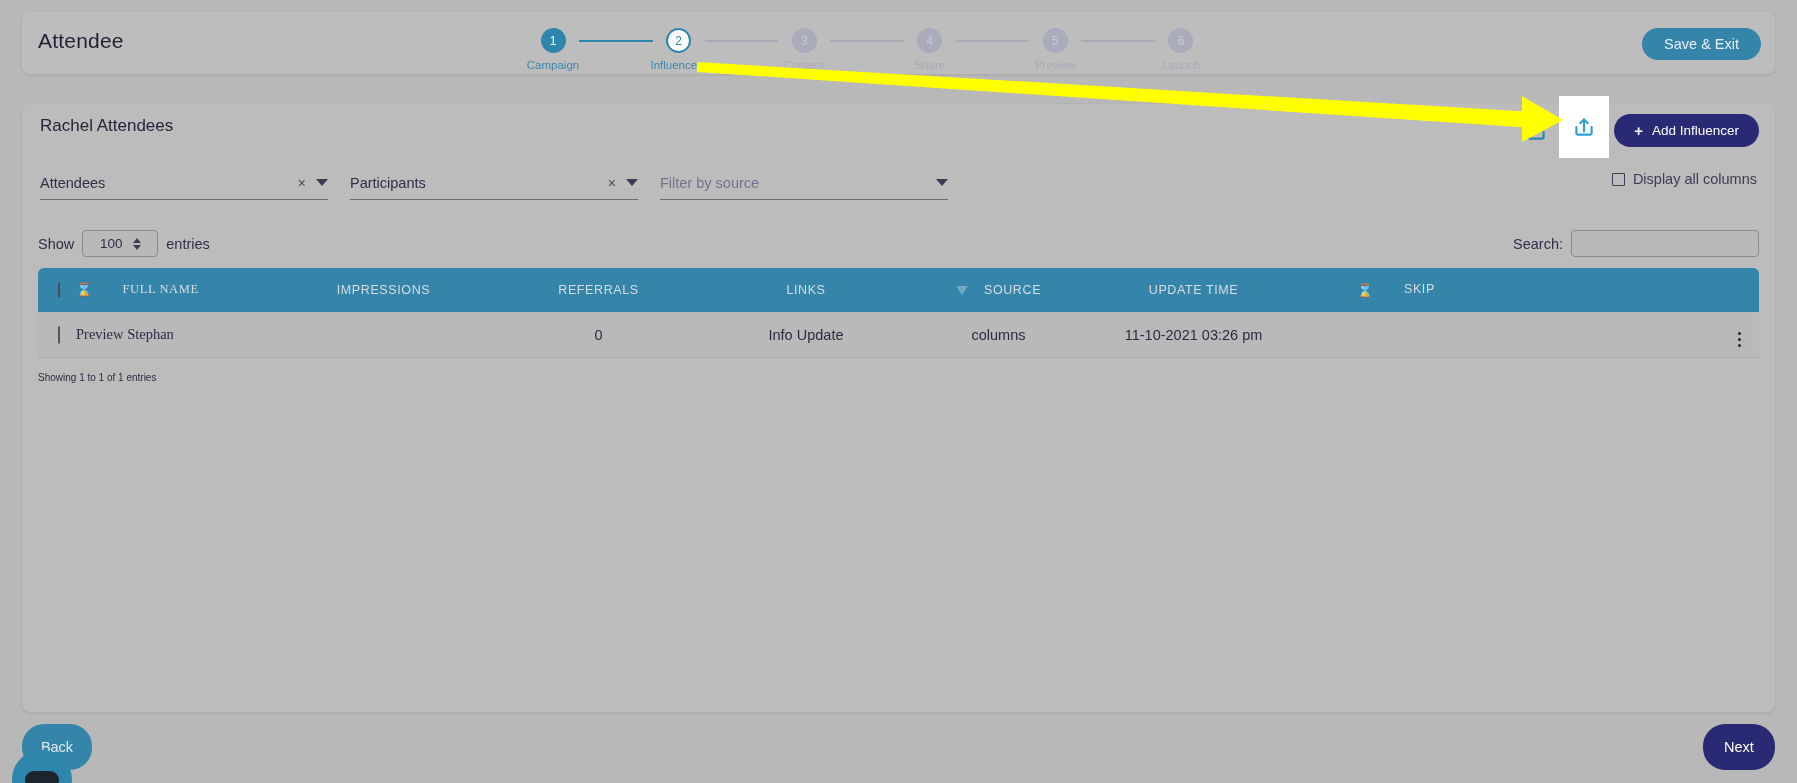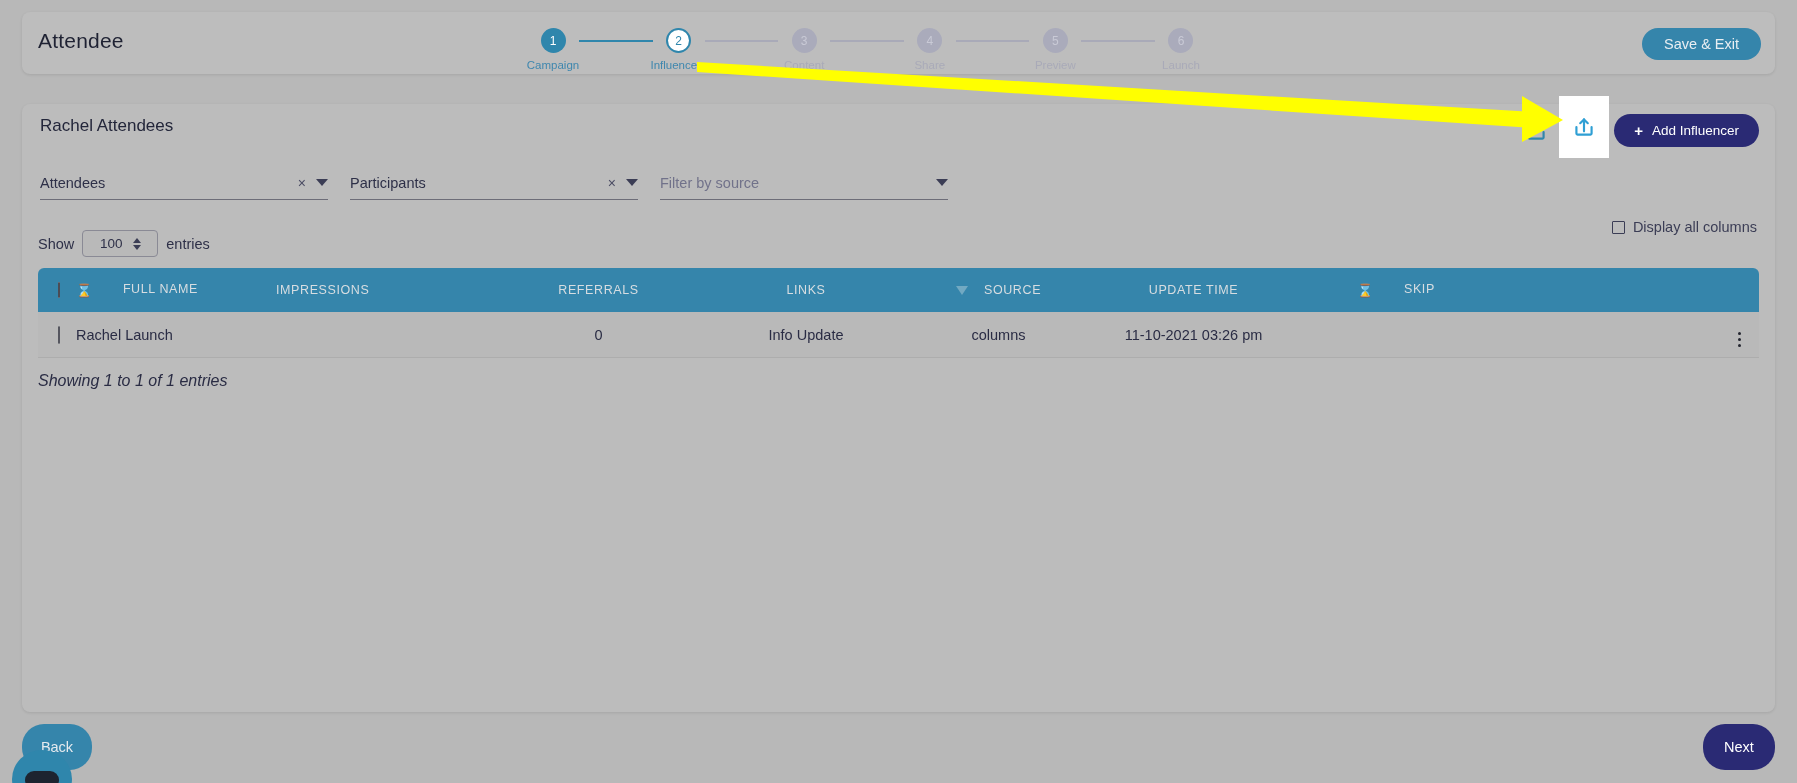--- a/index.html
+++ b/index.html
@@ -88,21 +88,21 @@
     width: 0; height: 0; border-left: 6px solid transparent; border-right: 6px solid transparent;
     border-top: 7px solid #3b3d55; cursor: pointer;
   }
   .f1 { left: 0; width: 288px; }
   .f2 { left: 310px; width: 288px; }
   .f3 { left: 620px; width: 288px; }
   .f4 { left: 908px; width: 288px; }
 
   .display-cols {
     position: absolute; right: 0; top: 5px;
-    display: flex; align-items: center; gap: 8px; cursor: pointer; margin-top: 48px;
+    display: flex; align-items: center; gap: 8px; cursor: pointer;
   }
   .cbx {
     width: 13px; height: 13px; border: 1.5px solid #3b3d55; background: transparent;
     border-radius: 1px;
   }
   .display-cols-label { font-size: 14.5px; color: #3b3d55; }
 
   
   .show-entries {
     position: absolute; left: 16px; top: 126px; display: flex; align-items: center; gap: 8px;
@@ -132,22 +132,22 @@
   .thead {
     height: 44px; background: #3585ab; border-radius: 6px 6px 0 0;
     display: flex; align-items: center; color: #d7dde1;
     font-size: 12.5px; letter-spacing: .6px;
   }
   .trow {
     height: 46px; background: #b9b9b9; display: flex; align-items: center;
     border-bottom: 1px solid #adadad; color: #2a2c44; font-size: 14.5px;
   }
   .c-check  { width: 38px;  padding-left: 20px; }
-  .c-name   { width: 200px; padding-left: 0; }
-  .c-impr   { width: 215px; text-align: left; }
+  .c-name   { width: 200px; padding-left: 0; font-family: Liberation Serif, serif; }
+  .c-impr   { width: 215px; text-align: center; }
   .c-ref    { width: 215px; text-align: center; }
   .c-links  { width: 200px; text-align: center; }
   .c-source { width: 185px; text-align: center; }
   .c-time   { width: 205px; text-align: center; }
   .c-skip   { width: 200px; text-align: center; }
   .c-menu   { flex: 1; text-align: right; padding-right: 18px; }
   .sort-hourglass {
     display: inline-block; margin-right: 26px; color: #6fa9c4; font-size: 13px; vertical-align: middle;
   }
   .sort-down {
@@ -158,21 +158,21 @@
   .row-cbx {
     width: 13px; height: 13px; border: 1px solid #55565f; background: transparent; border-radius: 2px;
   }
   .head-cbx {
     width: 13px; height: 13px; border: 1px solid #4b4c55; background: #9d9da5; border-radius: 1px;
   }
   .kebab { display: inline-flex; flex-direction: column; gap: 2.5px; cursor: pointer; }
   .kebab span { width: 3.5px; height: 3.5px; background: #23252f; border-radius: 50%; }
 
   .showing-entries {
-    position: absolute; left: 16px; top: 268px; font-size: 16px; color: #2a2c44; font-style: italic;
+    position: absolute; left: 16px; top: 268px; font-size: 10px; color: #2a2c44;
   }
 
   
   .back-btn {
     position: absolute; left: 22px; top: 724px; width: 70px; height: 46px;
     background: #3585ab; color: #e5eaee; border: none; border-radius: 22px;
     font-size: 14.5px; cursor: pointer;
   }
   .chat-widget {
     position: absolute; left: 12px; top: 750px; width: 60px; height: 58px;
@@ -297,20 +297,24 @@
       <span class="entries-select">
         <span>100</span>
         <span class="spinner-arrows">
           <span class="spin-up"></span>
             <span class="spin-dn"></span>
         </span>
       </span>
       <span>entries</span>
     </div>
 
+    <div class="search-wrap">
+      <span class="search-label">Search:</span>
+      <input class="search-input" type="text" value="" style="">
+    </div>
 
     <div class="table">
       <div class="thead">
         <div class="c-check">
           <span class="head-cbx"></span>
         </div>
         <div class="c-name">
           <span class="sort-hourglass">⌛</span>
           <span>FULL NAME</span>
         </div>
@@ -326,21 +330,21 @@
           <span class="sort-hourglass">⌛</span>
           <span>SKIP</span>
         </div>
         <div class="c-menu"></div>
       </div>
 
       <div class="trow">
         <div class="c-check">
           <span class="row-cbx"></span>
         </div>
-        <div class="c-name">Rachel Launch</div>
+        <div class="c-name">Preview Stephan</div>
         <div class="c-impr"></div>
         <div class="c-ref">0</div>
         <div class="c-links">Info Update</div>
         <div class="c-source">columns</div>
         <div class="c-time">11-10-2021 03:26 pm</div>
         <div class="c-skip"></div>
         <div class="c-menu">
           <span class="kebab">
             <span></span>
               <span></span>

